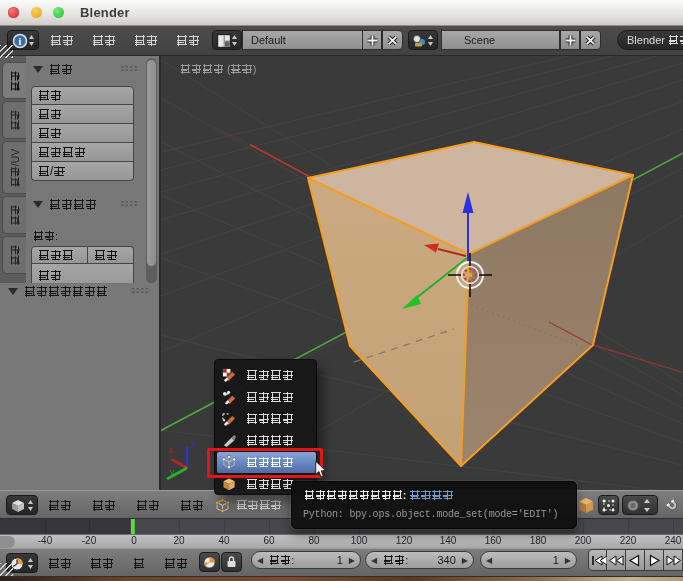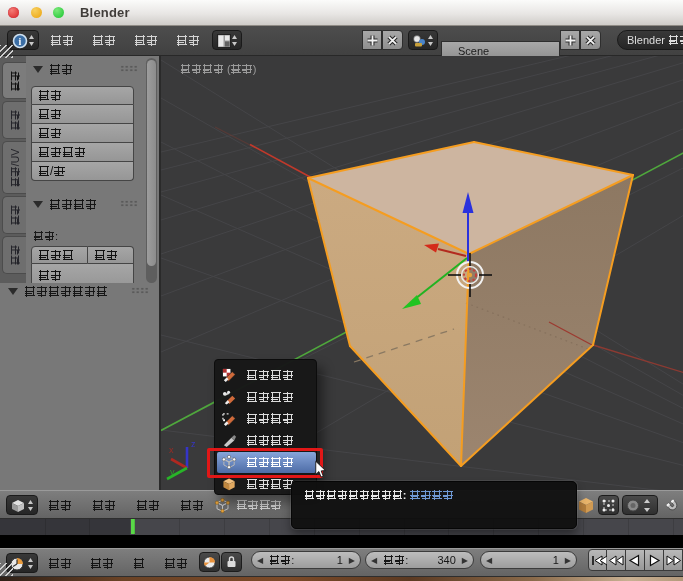--- a/index.html
+++ b/index.html
@@ -101,20 +101,21 @@
           <rect x="0.5" y="0.5" width="13" height="13" fill="#9a9a9a" stroke="#222"></rect>
           <rect x="1.5" y="1.5" width="5" height="11" fill="#e8e8e8"></rect>
           <rect x="8" y="1.5" width="4.5" height="5" fill="#e8e8e8"></rect>
           <rect x="8" y="7.5" width="4.5" height="5" fill="#606060"></rect>
         </svg>
         <svg class="updn" width="7" height="13" viewBox="0 0 7 13">
           <path d="M3.5 1 L6 5 H1 Z" fill="#c8c8c8"></path>
           <path d="M3.5 12 L1 8 H6 Z" fill="#c8c8c8"></path>
         </svg>
       </div>
+<div class="fld" style="left:242px;top:4px;width:123px;height:20px;padding-left:8px">Default</div>
 <div class="fld" style="left:362px;top:4px;width:20px;height:20px;justify-content:center">
         <svg width="13" height="13" viewBox="0 0 13 13">
           <path d="M6.5 1.5 V11.5 M1.5 6.5 H11.5" stroke="#2a2a2a" stroke-width="4"></path>
           <path d="M6.5 1.5 V11.5 M1.5 6.5 H11.5" stroke="#f2f2f2" stroke-width="1.8"></path>
         </svg>
       </div>
 <div class="fld" style="left:382px;top:4px;width:21px;height:20px;justify-content:center;border-radius:0 4px 4px 0">
         <svg width="13" height="13" viewBox="0 0 13 13">
           <path d="M2.8 2.8 L10.2 10.2 M10.2 2.8 L2.8 10.2" stroke="#2a2a2a" stroke-width="4"></path>
           <path d="M2.8 2.8 L10.2 10.2 M10.2 2.8 L2.8 10.2" stroke="#f2f2f2" stroke-width="1.8"></path>
@@ -124,21 +125,21 @@
         <svg class="abs" style="left:3px;top:3px" width="15" height="14" viewBox="0 0 15 14">
           <circle cx="5" cy="5" r="3.4" fill="#e8e8e8" stroke="#444" stroke-width=".6"></circle>
           <circle cx="10" cy="8" r="3" fill="#4a84c8"></circle>
           <rect x="3" y="9" width="7" height="3.4" rx="1" fill="#c8a03a"></rect>
         </svg>
         <svg class="updn" width="7" height="13" viewBox="0 0 7 13">
           <path d="M3.5 1 L6 5 H1 Z" fill="#c8c8c8"></path>
           <path d="M3.5 12 L1 8 H6 Z" fill="#c8c8c8"></path>
         </svg>
       </div>
-<div class="fld" style="left:441px;top:15px;width:119px;height:20px;padding-left:16px">Scene</div>
+<div class="fld" style="left:441px;top:4px;width:119px;height:20px;padding-left:22px">Scene</div>
 <div class="fld" style="left:560px;top:4px;width:20px;height:20px;justify-content:center">
         <svg width="13" height="13" viewBox="0 0 13 13">
           <path d="M6.5 1.5 V11.5 M1.5 6.5 H11.5" stroke="#2a2a2a" stroke-width="4"></path>
           <path d="M6.5 1.5 V11.5 M1.5 6.5 H11.5" stroke="#f2f2f2" stroke-width="1.8"></path>
         </svg>
       </div>
 <div class="fld" style="left:580px;top:4px;width:21px;height:20px;justify-content:center;border-radius:0 4px 4px 0">
         <svg width="13" height="13" viewBox="0 0 13 13">
           <path d="M2.8 2.8 L10.2 10.2 M10.2 2.8 L2.8 10.2" stroke="#2a2a2a" stroke-width="4"></path>
           <path d="M2.8 2.8 L10.2 10.2 M10.2 2.8 L2.8 10.2" stroke="#f2f2f2" stroke-width="1.8"></path>
@@ -360,20 +361,38 @@
 <div class="abs" style="left:314px;top:0;width:1px;height:16px;background:rgba(0,0,0,.12)"></div>
 <div class="abs" style="left:359px;top:0;width:1px;height:16px;background:rgba(0,0,0,.12)"></div>
 <div class="abs" style="left:404px;top:0;width:1px;height:16px;background:rgba(0,0,0,.12)"></div>
 <div class="abs" style="left:448px;top:0;width:1px;height:16px;background:rgba(0,0,0,.12)"></div>
 <div class="abs" style="left:493px;top:0;width:1px;height:16px;background:rgba(0,0,0,.12)"></div>
 <div class="abs" style="left:538px;top:0;width:1px;height:16px;background:rgba(0,0,0,.12)"></div>
 <div class="abs" style="left:583px;top:0;width:1px;height:16px;background:rgba(0,0,0,.12)"></div>
 <div class="abs" style="left:628px;top:0;width:1px;height:16px;background:rgba(0,0,0,.12)"></div>
 <div class="abs" style="left:673px;top:0;width:1px;height:16px;background:rgba(0,0,0,.12)"></div>
 </div>
+<div id="numstrip" class="abs">
+<div class="abs" style="left:0;top:1px;width:15px;height:12px;border-radius:0 7px 7px 0;background:#8f8f8f"></div>
+<div class="num" style="left:45px">-40</div>
+<div class="num" style="left:89px">-20</div>
+<div class="num" style="left:134px">0</div>
+<div class="num" style="left:179px">20</div>
+<div class="num" style="left:224px">40</div>
+<div class="num" style="left:269px">60</div>
+<div class="num" style="left:314px">80</div>
+<div class="num" style="left:359px">100</div>
+<div class="num" style="left:404px">120</div>
+<div class="num" style="left:448px">140</div>
+<div class="num" style="left:493px">160</div>
+<div class="num" style="left:538px">180</div>
+<div class="num" style="left:583px">200</div>
+<div class="num" style="left:628px">220</div>
+<div class="num" style="left:673px">240</div>
+</div>
 <div class="hdr abs" style="left:0;top:548px;width:683px;height:29px">
 <div class="edbtn" style="left:6px;top:4px;width:32px;height:20px">
         <svg class="abs" style="left:3px;top:3px" width="14" height="14" viewBox="0 0 14 14">
           <circle cx="7" cy="7" r="6" fill="#e8e8e8" stroke="#333" stroke-width="1"></circle>
           <path d="M7 7 L7 1 A6 6 0 0 1 13 7 Z" fill="#e89a3c"></path>
           <path d="M7 7 L3 9.5" stroke="#333" stroke-width="1.2"></path>
           <path d="M7 7 L7 2.5" stroke="#333" stroke-width="1.2"></path>
         </svg>
         <svg class="updn" width="7" height="13" viewBox="0 0 7 13">
           <path d="M3.5 1 L6 5 H1 Z" fill="#c8c8c8"></path>
@@ -492,13 +511,14 @@
         <polygon points="1.5,4.5 7.5,7.5 7.5,14 1.5,11" fill="#c08840"></polygon>
         <polygon points="13.5,4.5 7.5,7.5 7.5,14 13.5,11" fill="#e0a860"></polygon>
       </svg>
 </div>
 <div id="redbox" class="abs"></div>
 <svg class="abs" style="left:314px;top:460px" width="14" height="20" viewBox="0 0 16 22">
       <path d="M2 1 L2 16 L5.6 12.8 L8 19 L10.6 18 L8.2 12 L13 11.6 Z" fill="#fff" stroke="#111" stroke-width="1"></path>
     </svg>
 <div id="tip" class="abs">
       <div class="l1" style="white-space:nowrap"><i class="c"></i><i class="c"></i><i class="c"></i><i class="c"></i><i class="c"></i><i class="c"></i><i class="c"></i><i class="c"></i><i class="c"></i>: <b><i class="c"></i><i class="c"></i><i class="c"></i><i class="c"></i></b></div>
+      <div class="l2">Python: bpy.ops.object.mode_set(mode='EDIT')</div>
     </div>
 </div>
 </body></html>

